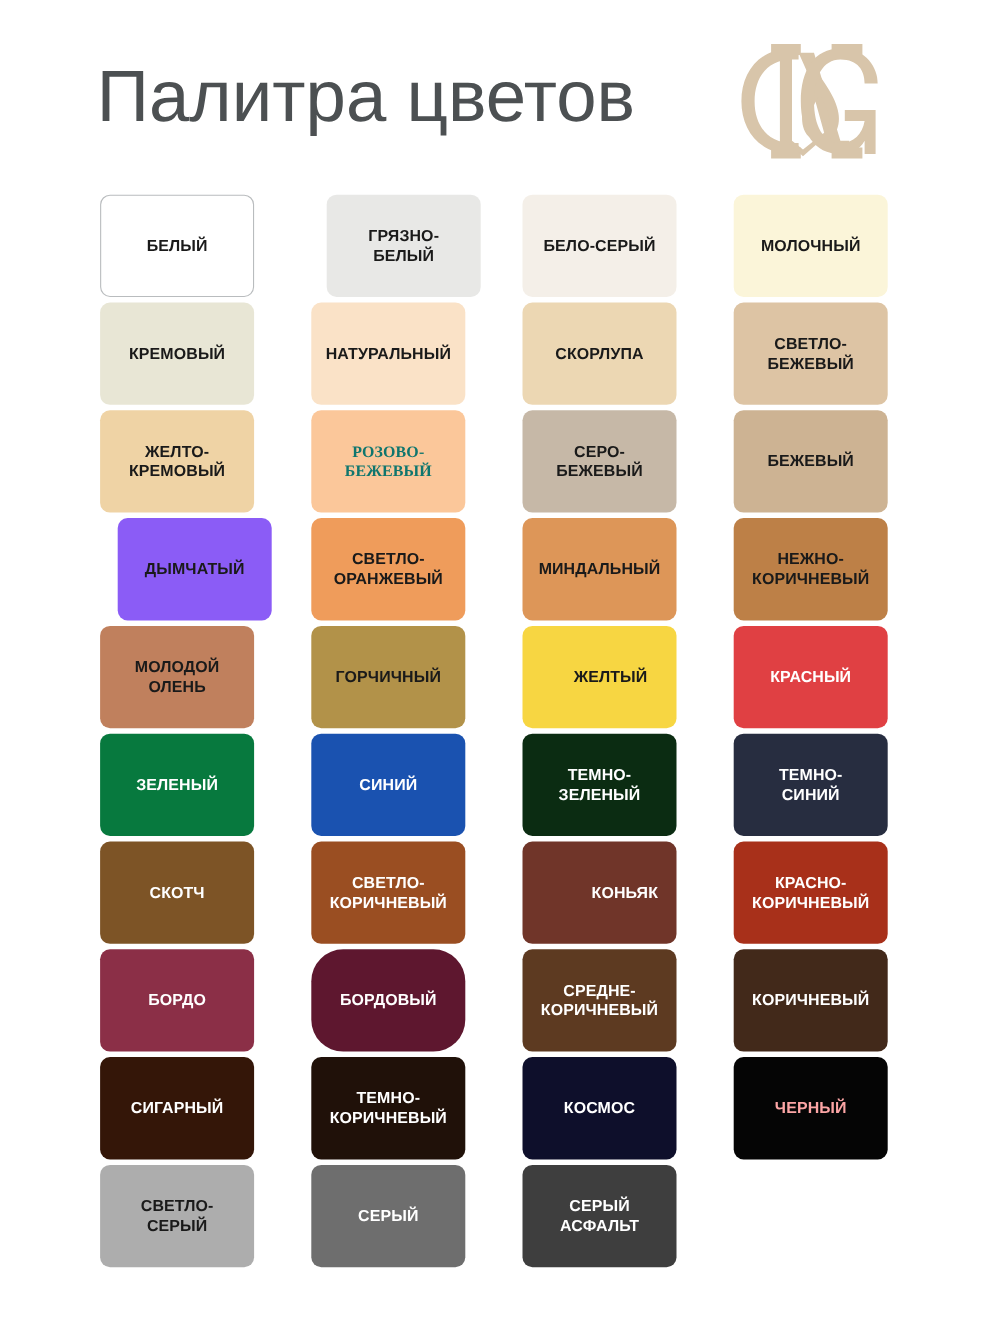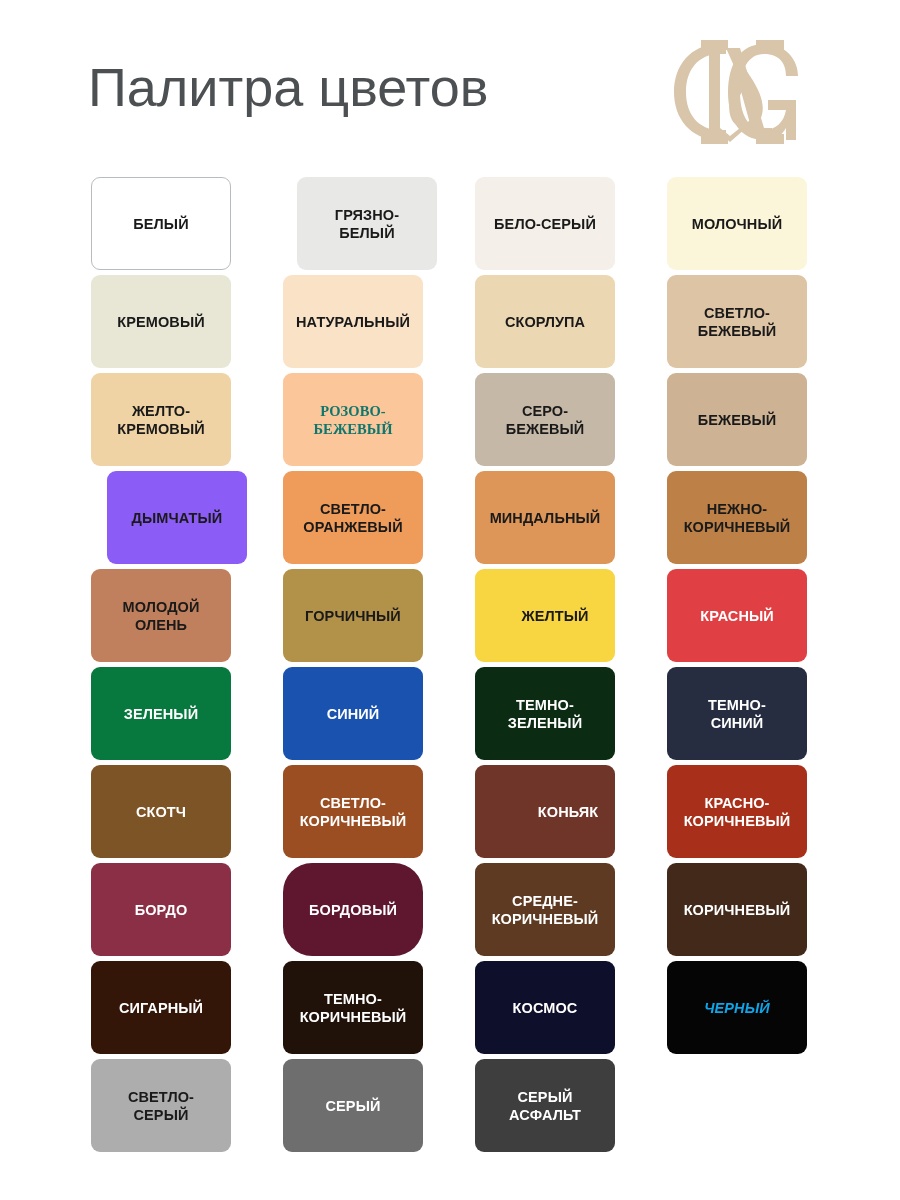--- a/index.html
+++ b/index.html
@@ -27,21 +27,21 @@
     position: absolute;
     left: 0;
     top: 0;
     width: 900px;
     height: 170px;
   }
   .page-title {
     position: absolute;
     left: 88px;
     top: 44px;
-    font-size: 54px;
+    font-size: 66px;
     line-height: 86px;
     font-weight: 400;
     letter-spacing: 0px;
     color: #4c5052;
     white-space: nowrap;
   }
   .brand-logo {
     position: absolute;
     left: 668px;
     top: 32px;
@@ -250,21 +250,21 @@
         <span class="swatch-label" style="color: rgb(255, 255, 255);">СИГАРНЫЙ</span>
       </div>
       <div class="swatch" style="background: rgb(32, 17, 9);">
         <span class="swatch-label" style="color: rgb(255, 255, 255);">ТЕМНО-
 КОРИЧНЕВЫЙ</span>
       </div>
       <div class="swatch" style="background: rgb(14, 15, 43);">
         <span class="swatch-label" style="color: rgb(255, 255, 255);">КОСМОС</span>
       </div>
       <div class="swatch" style="background: rgb(5, 5, 5);">
-        <span class="swatch-label" style="color: #0ea5e9; font-style: italic;">ЧЕРНЫЙ</span>
+        <span class="swatch-label" style="color: #fca5a5;">ЧЕРНЫЙ</span>
       </div>
       <div class="swatch" style="background: rgb(173, 173, 173);">
         <span class="swatch-label" style="color: rgb(26, 26, 26);">СВЕТЛО-
 СЕРЫЙ</span>
       </div>
       <div class="swatch" style="background: rgb(110, 110, 110);">
         <span class="swatch-label" style="color: rgb(255, 255, 255);">СЕРЫЙ</span>
       </div>
       <div class="swatch" style="background: rgb(62, 62, 62);">
         <span class="swatch-label" style="color: rgb(255, 255, 255);">СЕРЫЙ

